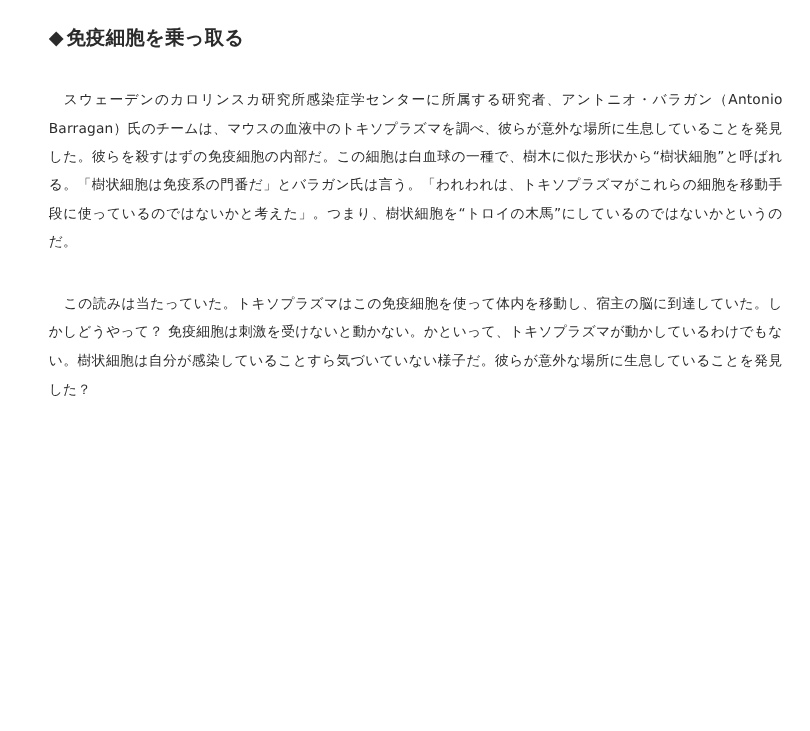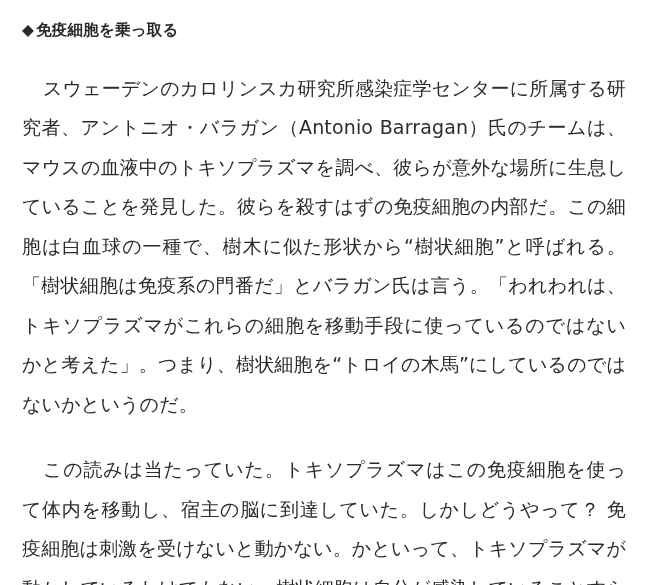--- a/index.html
+++ b/index.html
@@ -11,37 +11,37 @@
     height: 585px;
     background: #ffffff;
     font-family: "DejaVu Sans", "Liberation Sans", sans-serif;
     color: #2b2b2b;
     overflow: hidden;
   }
   .page {
     width: 648px;
     height: 585px;
     box-sizing: border-box;
-    padding: 18px 22px 0 22px;
+    padding: 18px 22px 0 39px;
     background: #ffffff;
   }
   .heading {
     font-size: 15.5px;
     line-height: 1.6;
     color: #2b2b2b;
     margin: 0 0 26px 0;
     letter-spacing: 0.2px;
     white-space: nowrap;
   }
   .heading .marker {
     display: inline-block;
     margin-right: 2px;
   }
   .para {
-    font-size: 19px;
+    font-size: 11px;
     line-height: 2.08;
     color: #2b2b2b;
     margin: 0 0 26px 0;
     text-align: justify;
     text-justify: inter-character;
     letter-spacing: 0.15px;
     text-indent: 1.1em;
   }
   .para:last-child {
     margin-bottom: 0;

